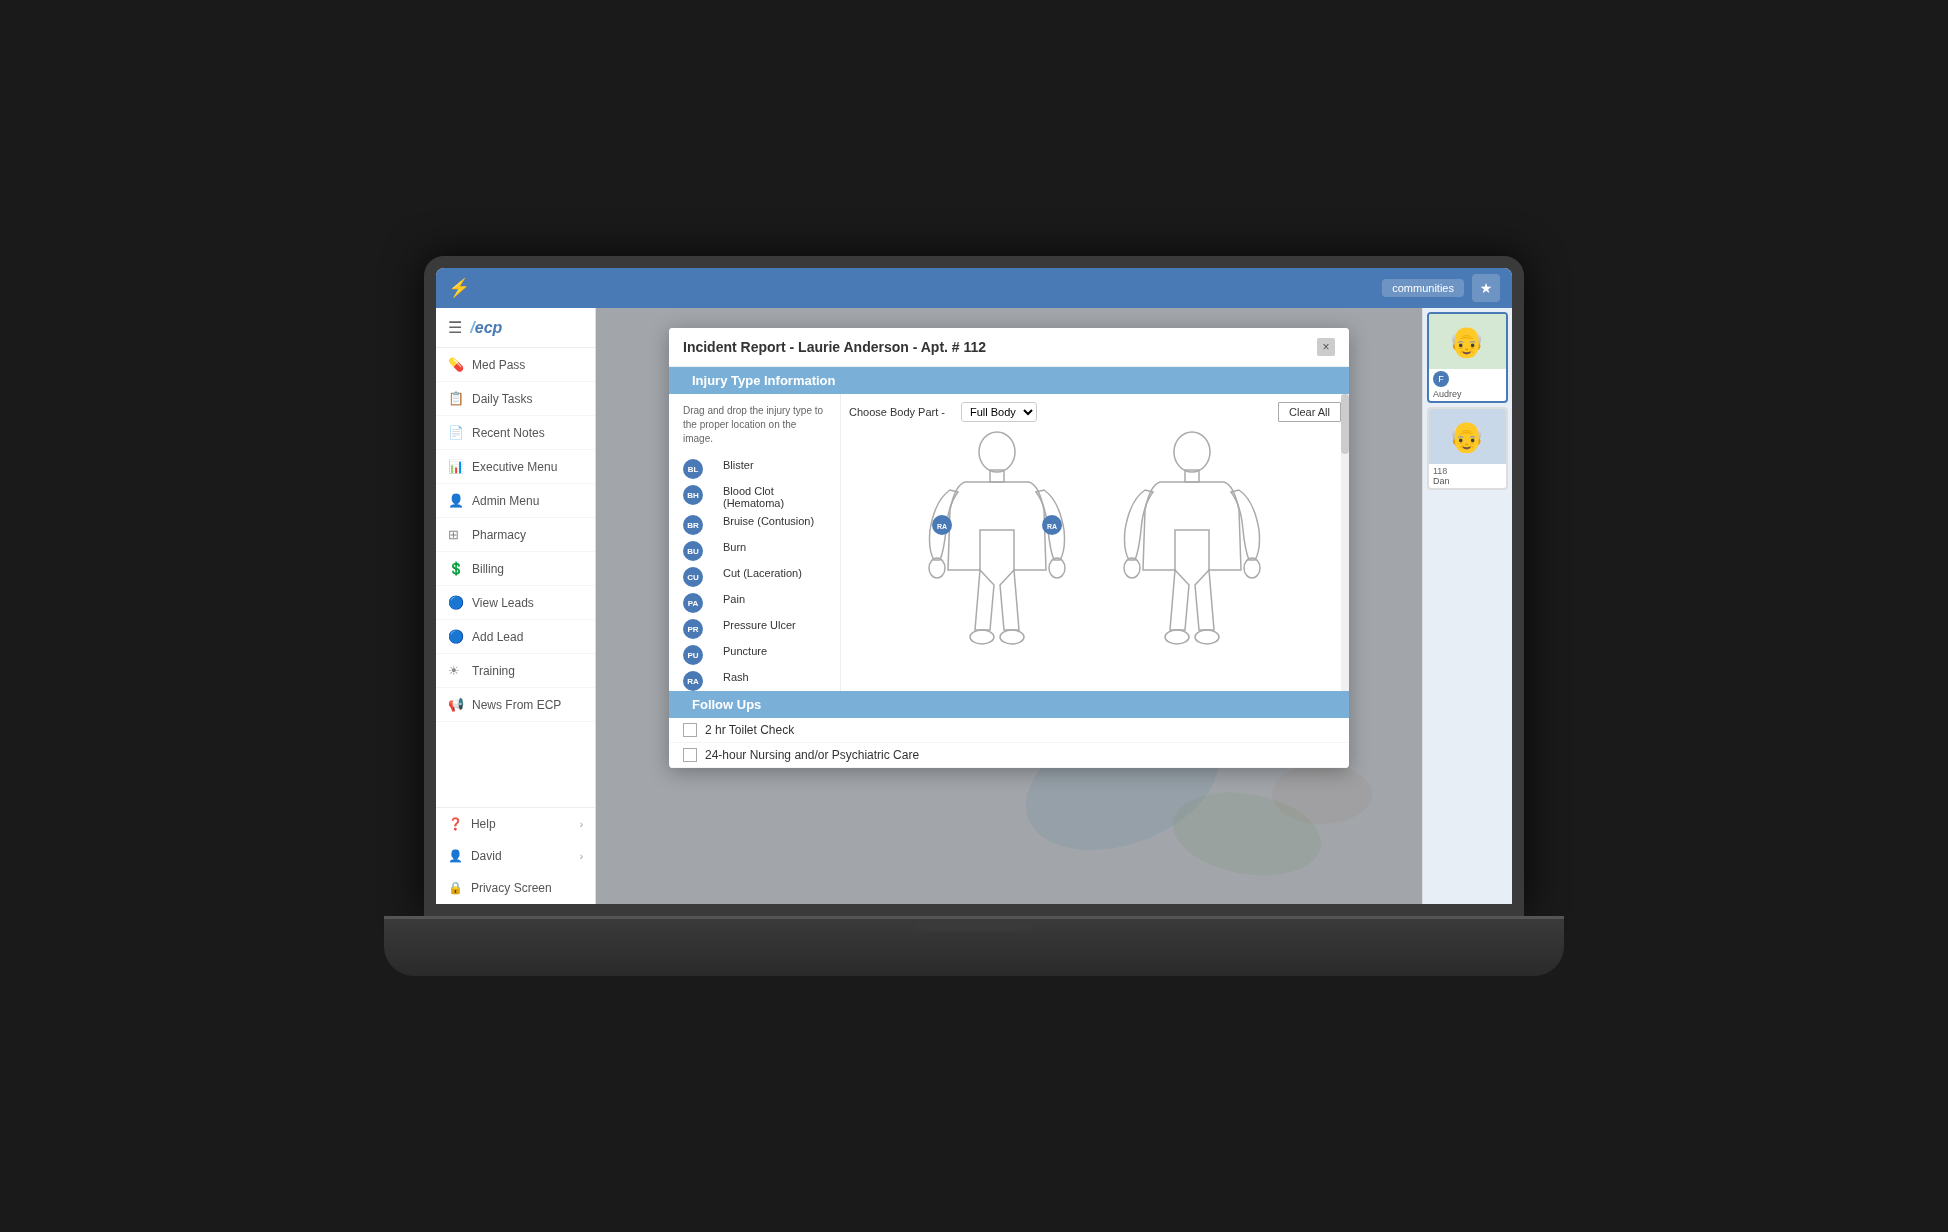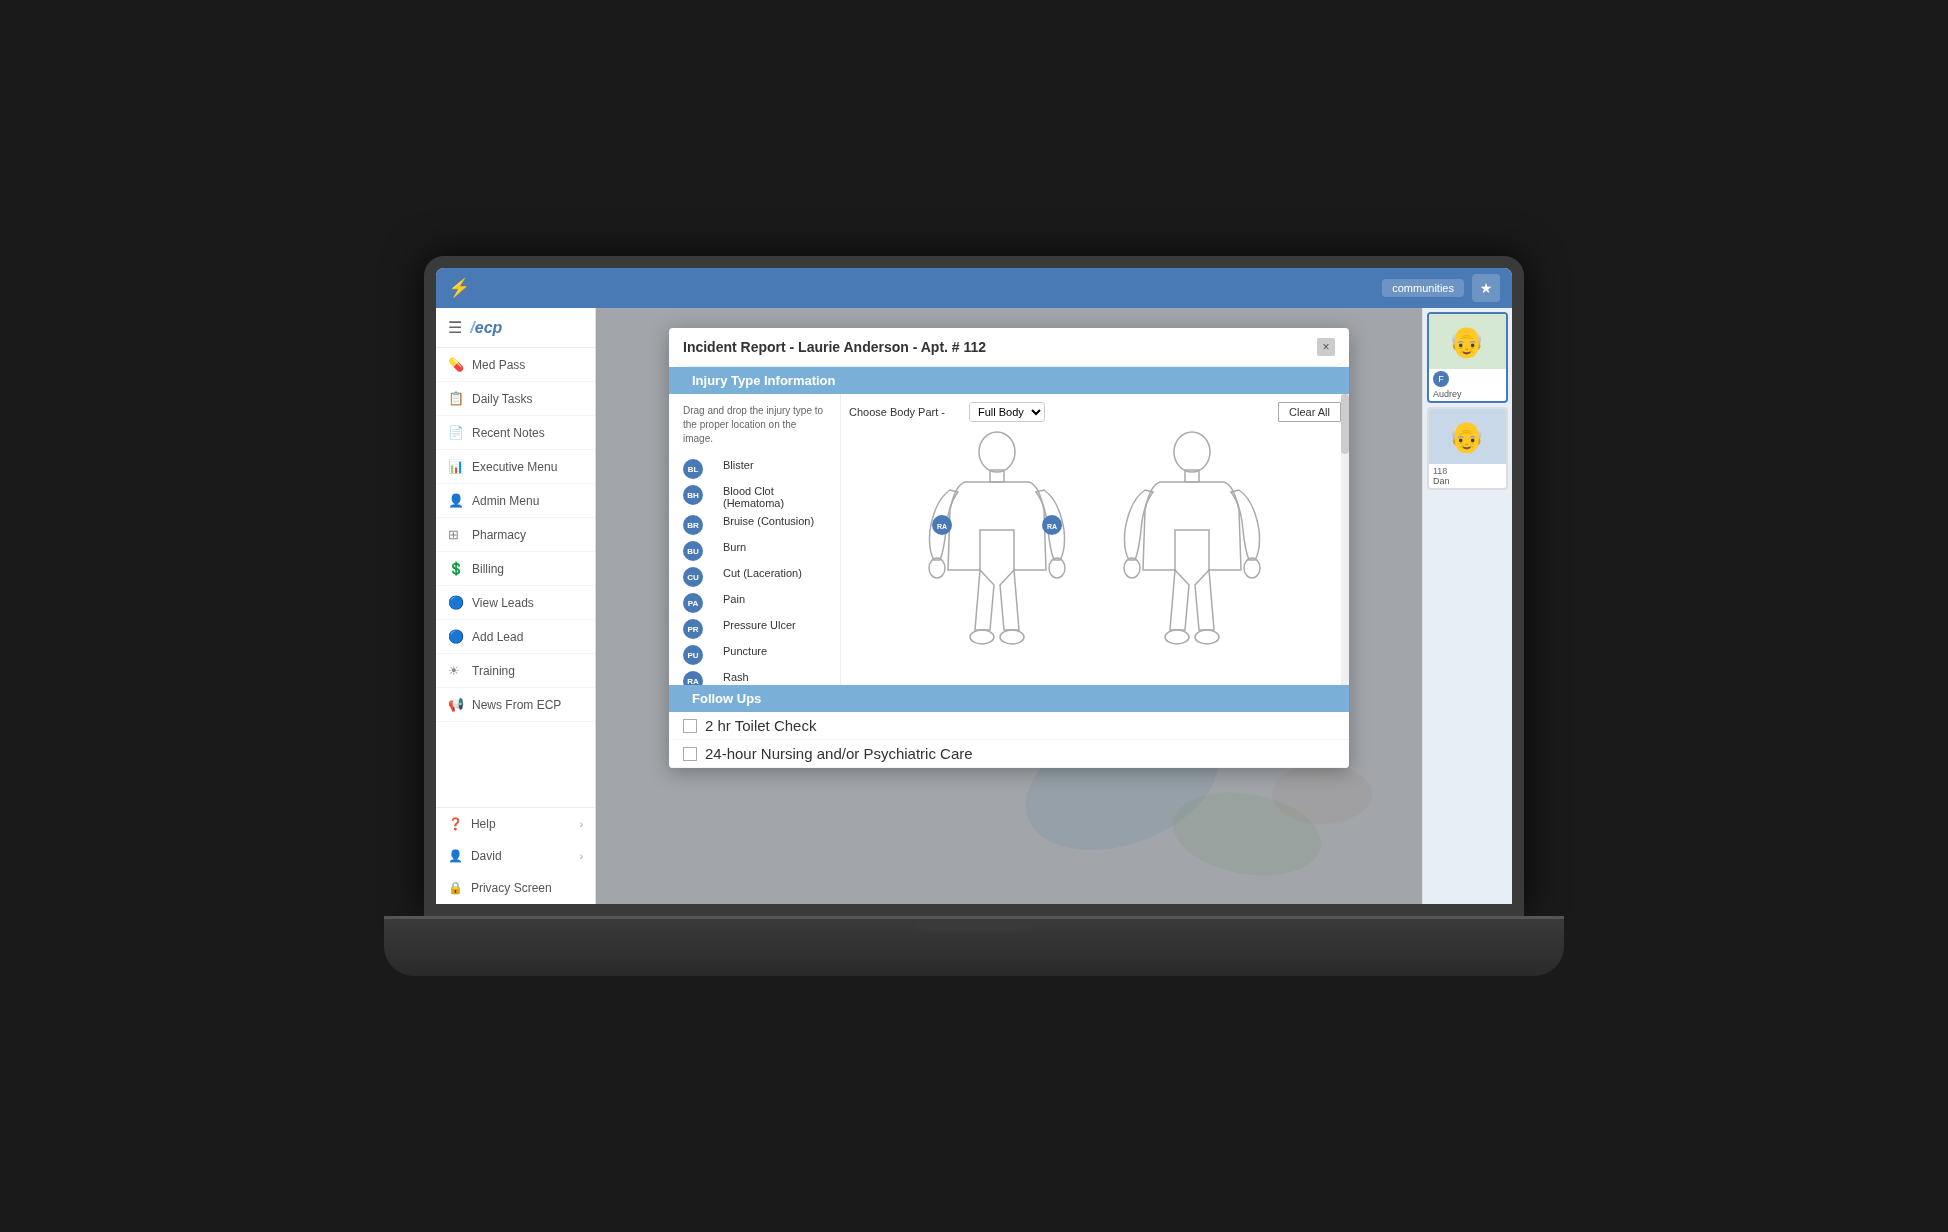--- a/index.html
+++ b/index.html
@@ -307,21 +307,20 @@
     }
 
     .modal-header {
       background: white;
       padding: 10px 14px;
       display: flex;
       align-items: center;
       justify-content: space-between;
       border-bottom: 1px solid #eee;
       flex-shrink: 0;
-      border-radius: 18px;
     }
 
     .modal-title {
       font-size: 14px;
       font-weight: bold;
       color: #333;
     }
 
     .modal-close {
       background: #ccc;
@@ -405,21 +404,21 @@
     .body-diagram-area {
       flex: 1;
       padding: 8px;
       display: flex;
       flex-direction: column;
     }
 
     .body-controls {
       display: flex;
       align-items: center;
-      gap: 24px;
+      gap: 16px;
       margin-bottom: 8px;
     }
 
     .choose-part-label {
       font-size: 11px;
       color: #333;
     }
 
     .body-part-select {
       font-size: 11px;
@@ -450,21 +449,21 @@
     
     .followups-section {
       flex-shrink: 0;
     }
 
     .followup-item {
       display: flex;
       align-items: center;
       gap: 8px;
       padding: 5px 14px;
-      font-size: 15px;
+      font-size: 12px;
       color: #333;
       border-bottom: 1px solid #f5f5f5;
     }
 
     .followup-checkbox {
       width: 14px; height: 14px;
       border: 1px solid #aaa;
       background: white;
       flex-shrink: 0;
       cursor: pointer;

